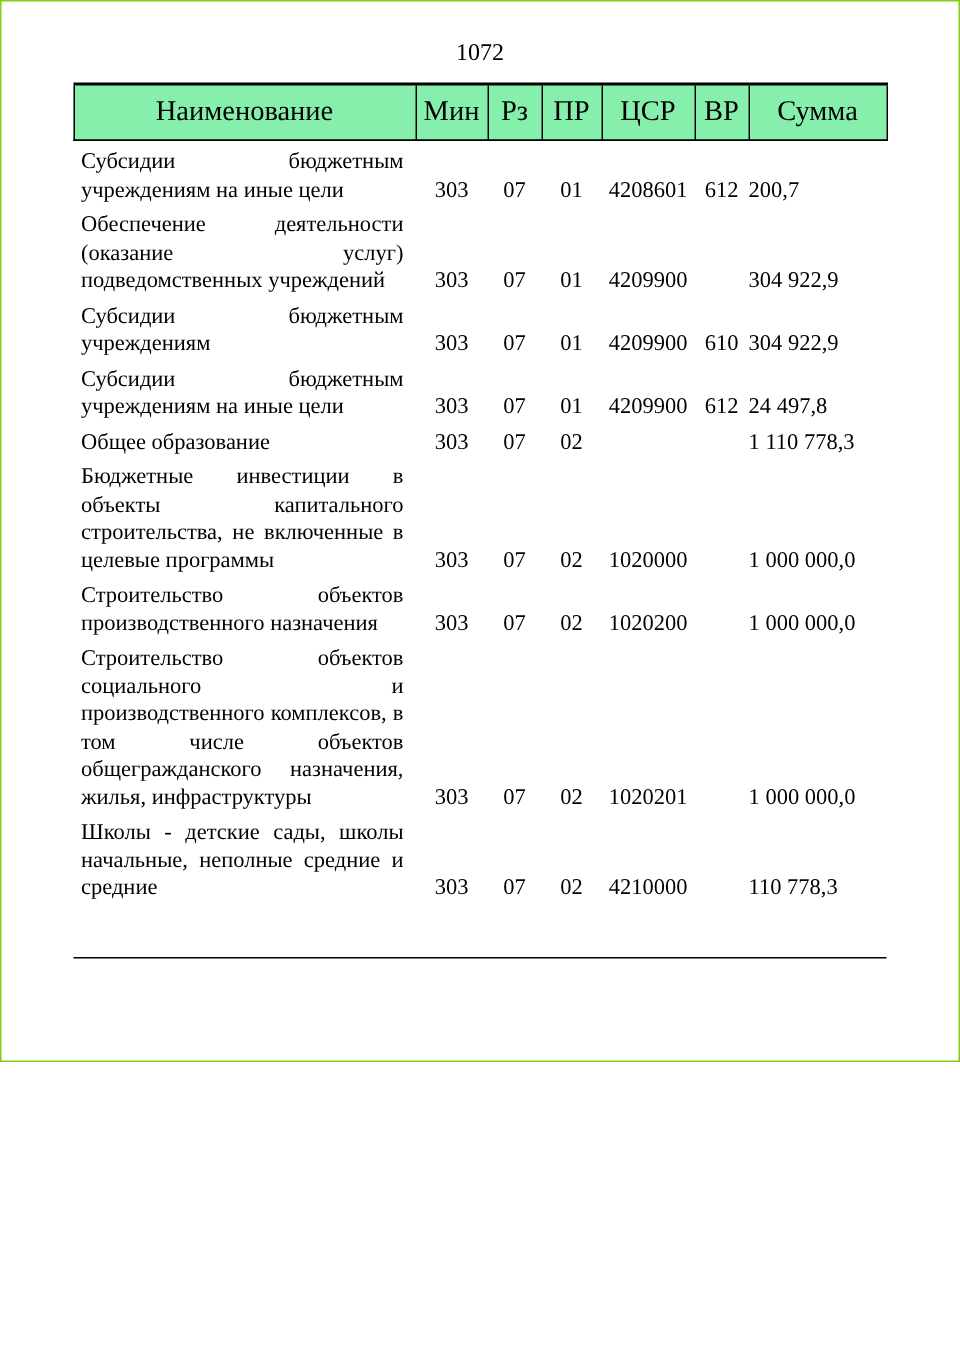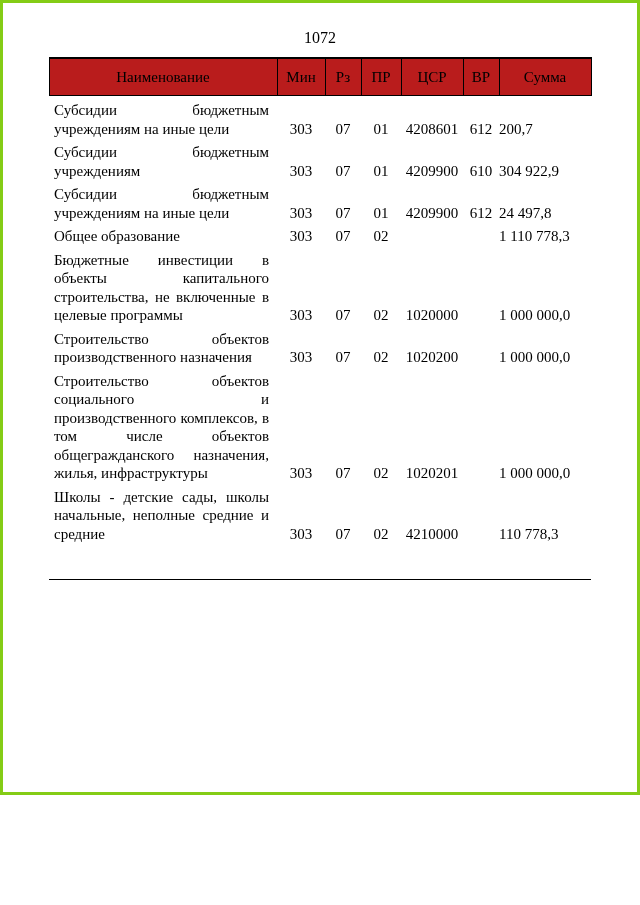--- a/index.html
+++ b/index.html
@@ -5,25 +5,25 @@
   html, body {
     margin: 0;
     padding: 0;
     background: #ffffff;
     font-family: "Liberation Serif", serif;
     color: #000;
   }
   .page {
     position: relative;
     width: 640px;
-    height: 795px;
+    height: 708px;
     margin: 0 auto;
     background: #fff;
     box-sizing: border-box;
-    border: 3px solid #84cc16;
+    border: 1px solid #84cc16;
     overflow: hidden;
   }
   .page-number {
     text-align: center;
     font-size: 16px;
     padding-top: 26px;
     padding-bottom: 10px;
   }
   table.budget-table {
     border-collapse: collapse;
@@ -37,26 +37,26 @@
   col.c-rz   { width: 36px;  }
   col.c-pr   { width: 40px;  }
   col.c-csr  { width: 62px;  }
   col.c-vr   { width: 36px;  }
   col.c-sum  { width: 92px;  }
 
   thead th {
     border: 1px solid #000;
     border-top: 2px solid #000;
     font-weight: normal;
-    font-size: 15px;
+    font-size: 19px;
     text-align: center;
     vertical-align: middle;
     height: 32px;
     padding: 2px 2px;
-    background: #b91c1c;
+    background: #86efac;
   }
   tbody td {
     vertical-align: bottom;
     padding: 5px 0 0 0;
     line-height: 18.5px;
     font-size: 15px;
   }
   tbody td.cell-name {
     text-align: justify;
     padding-left: 5px;
@@ -114,20 +114,29 @@
   <tr>
     <td class="cell-name">Субсидии бюджетным учреждениям на иные цели</td>
     <td class="cell-min">303</td>
     <td class="cell-rz">07</td>
     <td class="cell-pr">01</td>
     <td class="cell-csr">4208601</td>
     <td class="cell-vr">612</td>
     <td class="cell-sum">200,7</td>
   </tr>
 
+  <tr>
+    <td class="cell-name">Обеспечение деятельности (оказание услуг) подведомственных учреждений</td>
+    <td class="cell-min">303</td>
+    <td class="cell-rz">07</td>
+    <td class="cell-pr">01</td>
+    <td class="cell-csr">4209900</td>
+    <td class="cell-vr"></td>
+    <td class="cell-sum">304 922,9</td>
+  </tr>
 
   <tr>
     <td class="cell-name">Субсидии бюджетным учреждениям</td>
     <td class="cell-min">303</td>
     <td class="cell-rz">07</td>
     <td class="cell-pr">01</td>
     <td class="cell-csr">4209900</td>
     <td class="cell-vr">610</td>
     <td class="cell-sum">304 922,9</td>
   </tr>

